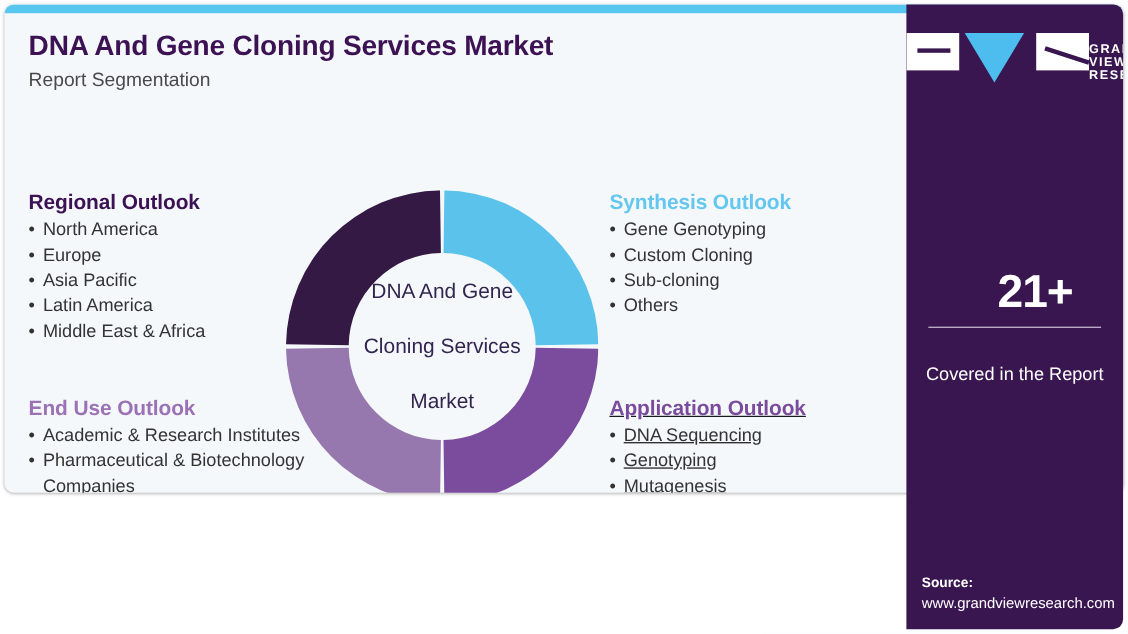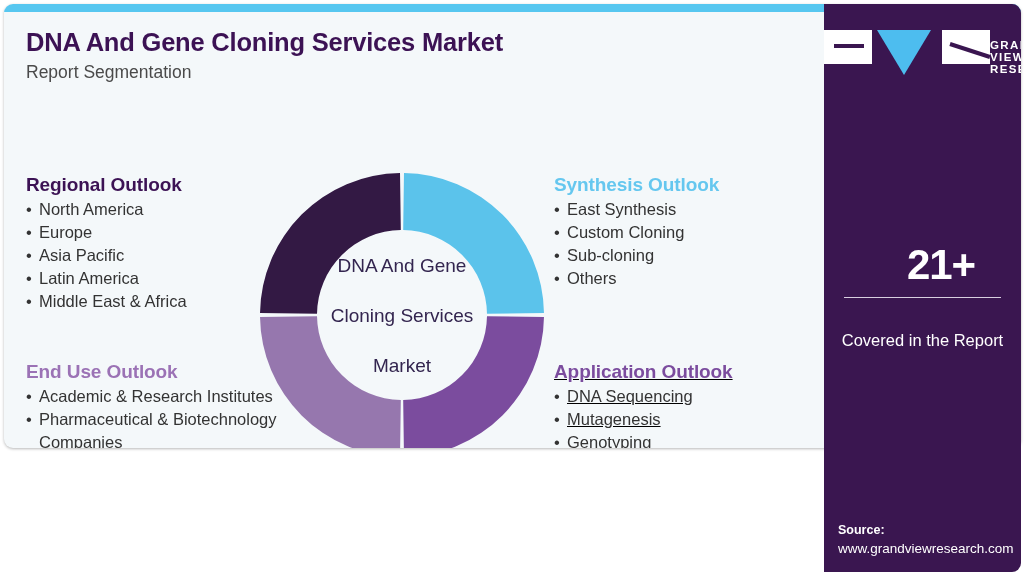--- a/index.html
+++ b/index.html
@@ -182,33 +182,33 @@
       <ul>
         <li>Academic &amp; Research Institutes</li>
         <li>Pharmaceutical &amp; Biotechnology Companies</li>
         <li>CMOs &amp; CROs</li>
       </ul>
     </div>
 
     <div class="block" id="services">
       <h3>Synthesis Outlook</h3>
       <ul>
-        <li>East Synthesis</li>
+        <li>Gene Genotyping</li>
         <li>Custom Cloning</li>
         <li>Sub-cloning</li>
         <li>Others</li>
       </ul>
     </div>
 
     <div class="block" id="application">
       <h3>Application Outlook</h3>
       <ul>
         <li>DNA Sequencing</li>
+        <li>Genotyping</li>
         <li>Mutagenesis</li>
-        <li>Genotyping</li>
         <li>Others</li>
       </ul>
     </div>
 
     <div class="donut-wrap">
       <svg width="284" height="284" viewBox="0 0 284 284">
         <g transform="translate(142,142)">
           <path id="seg-services" d="M 1.9826296081586399 -141.9861584093212 A 142 142 0 0 1 141.9861584093212 -1.9826296081586285 L 84.99171454079087 -1.1867853288273482 A 85 85 0 0 0 1.1867853288273549 -84.99171454079087 Z" fill="#5bc3eb"></path>
           <path id="seg-application" d="M 141.9861584093212 1.9826296081586285 A 142 142 0 0 1 1.9826296081586399 141.9861584093212 L 1.1867853288273549 84.99171454079087 A 85 85 0 0 0 84.99171454079087 1.1867853288273482 Z" fill="#7b4c9e"></path>
           <path id="seg-enduse" d="M -1.9826296081585912 141.9861584093212 A 142 142 0 0 1 -141.9861584093212 1.9826296081586485 L -84.99171454079087 1.18678532882736 A 85 85 0 0 0 -1.1867853288273258 84.99171454079087 Z" fill="#9677ae"></path>

